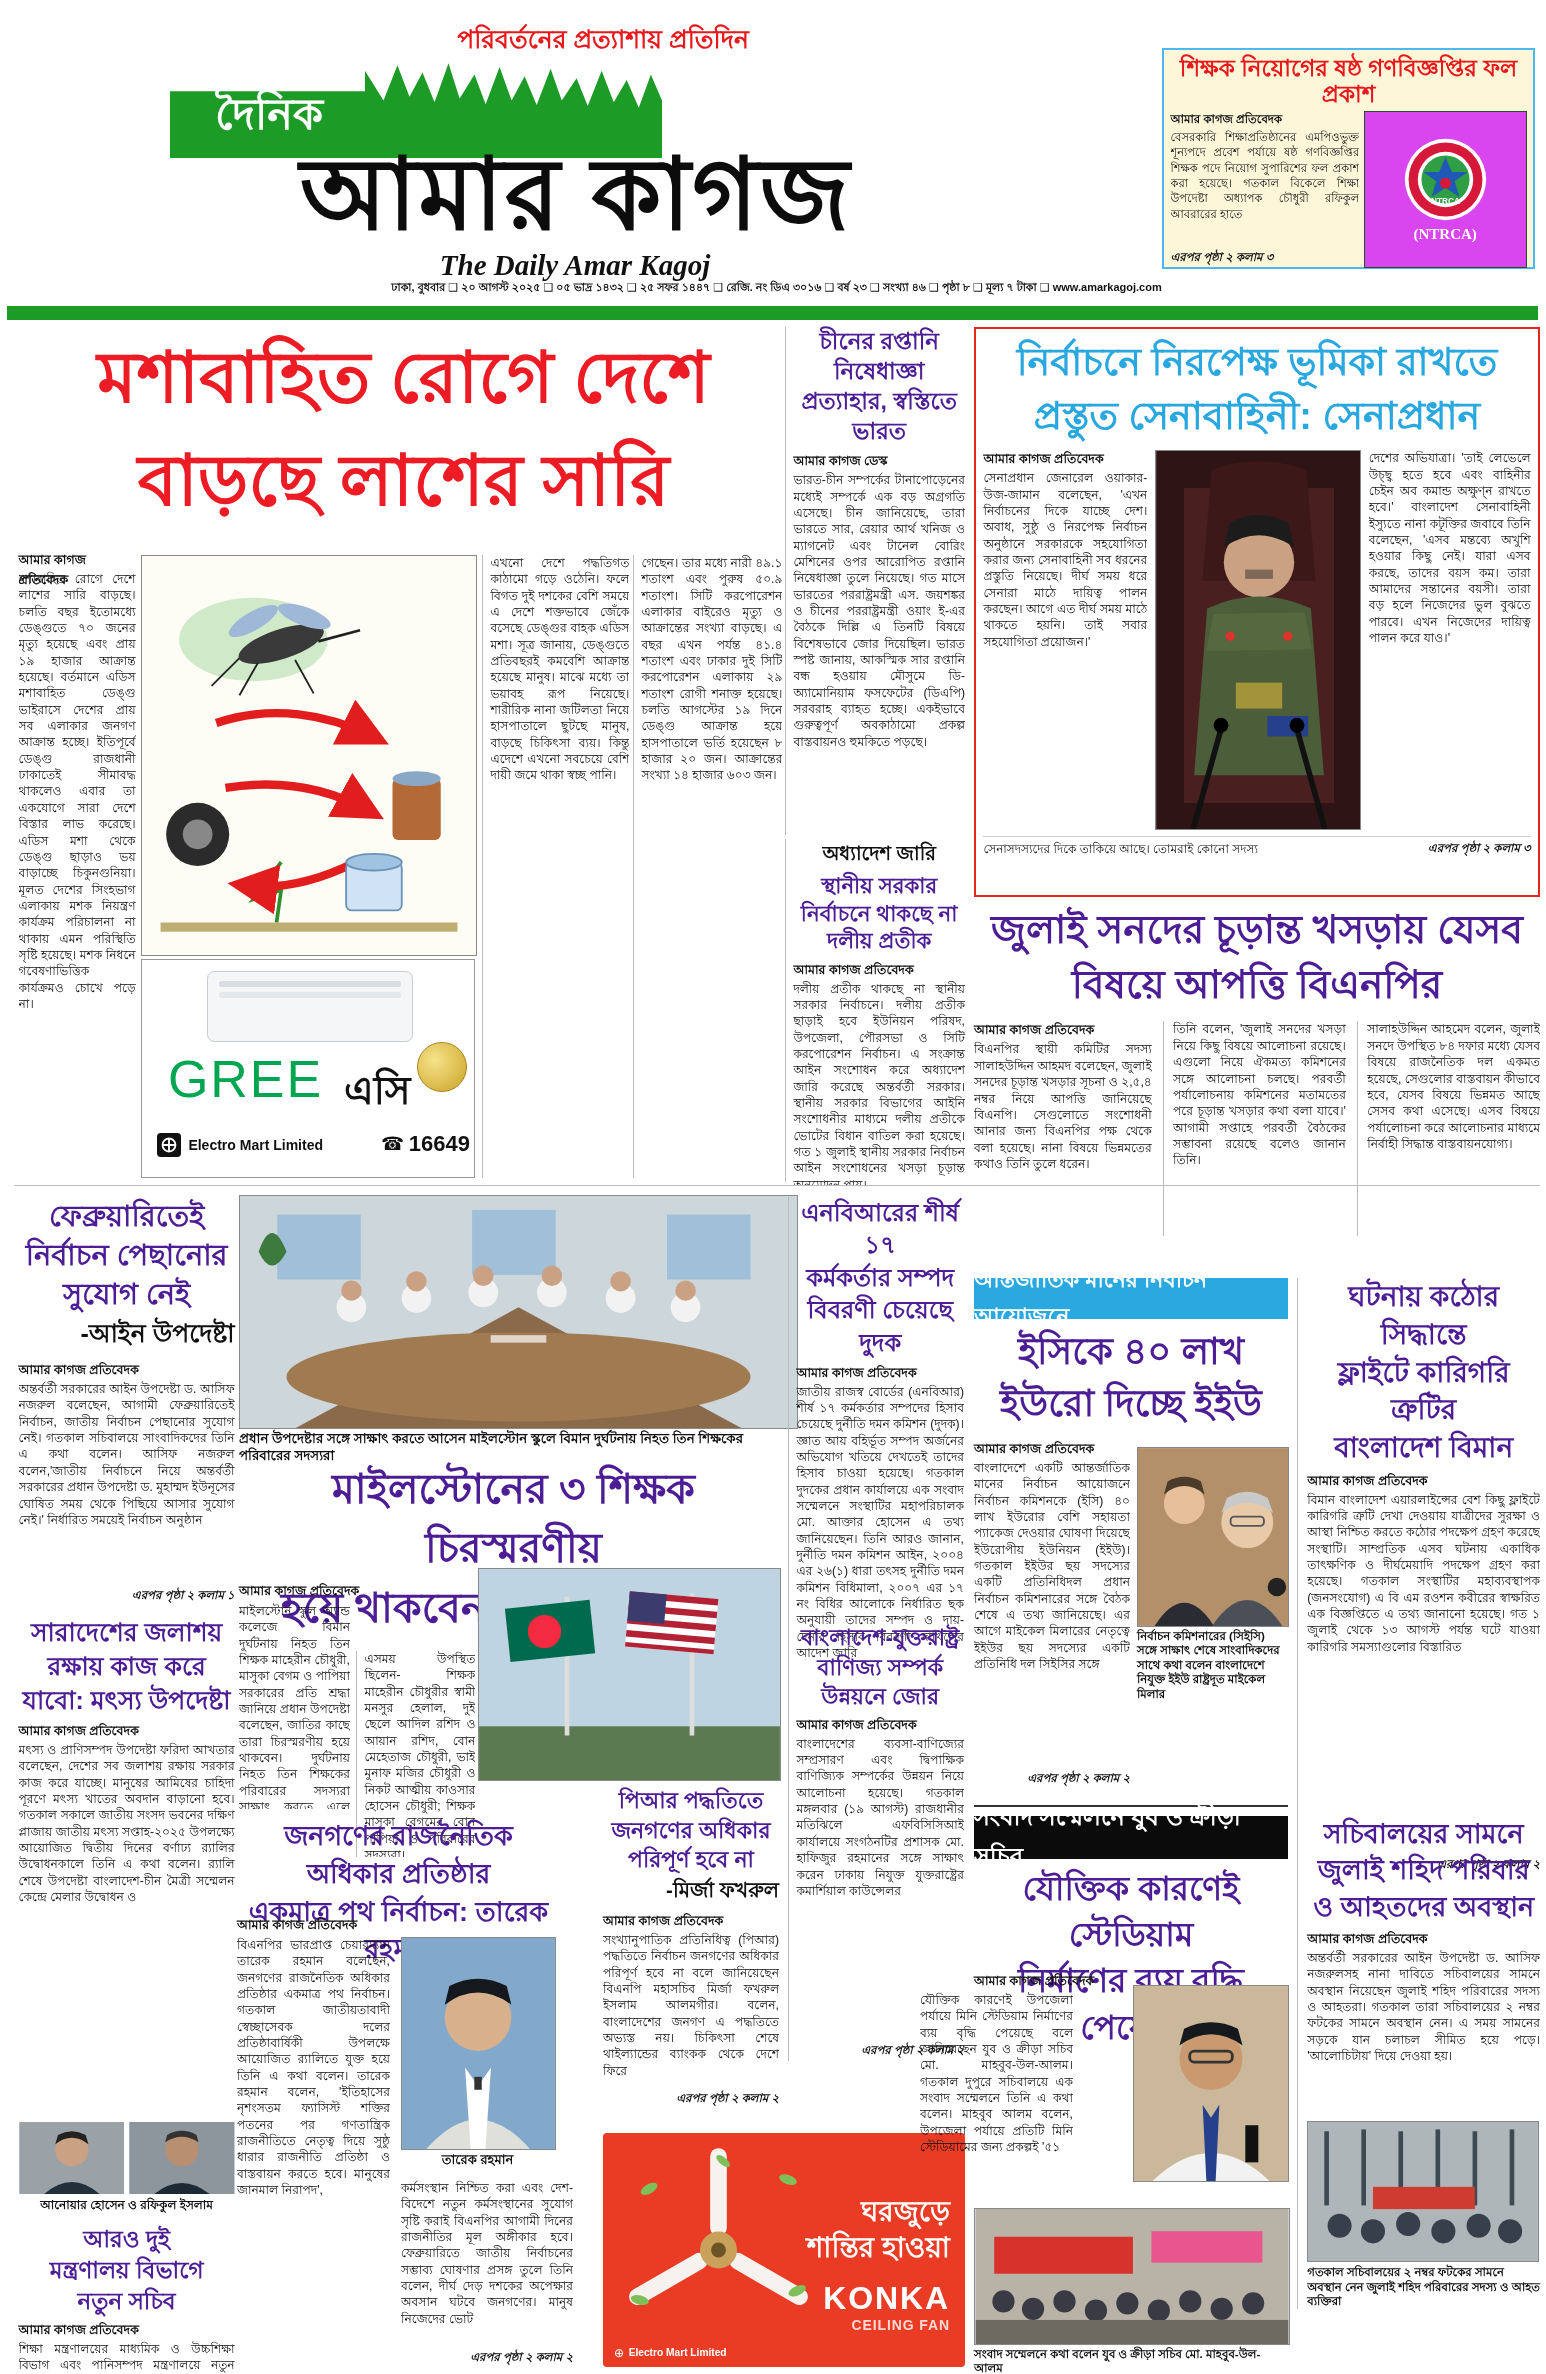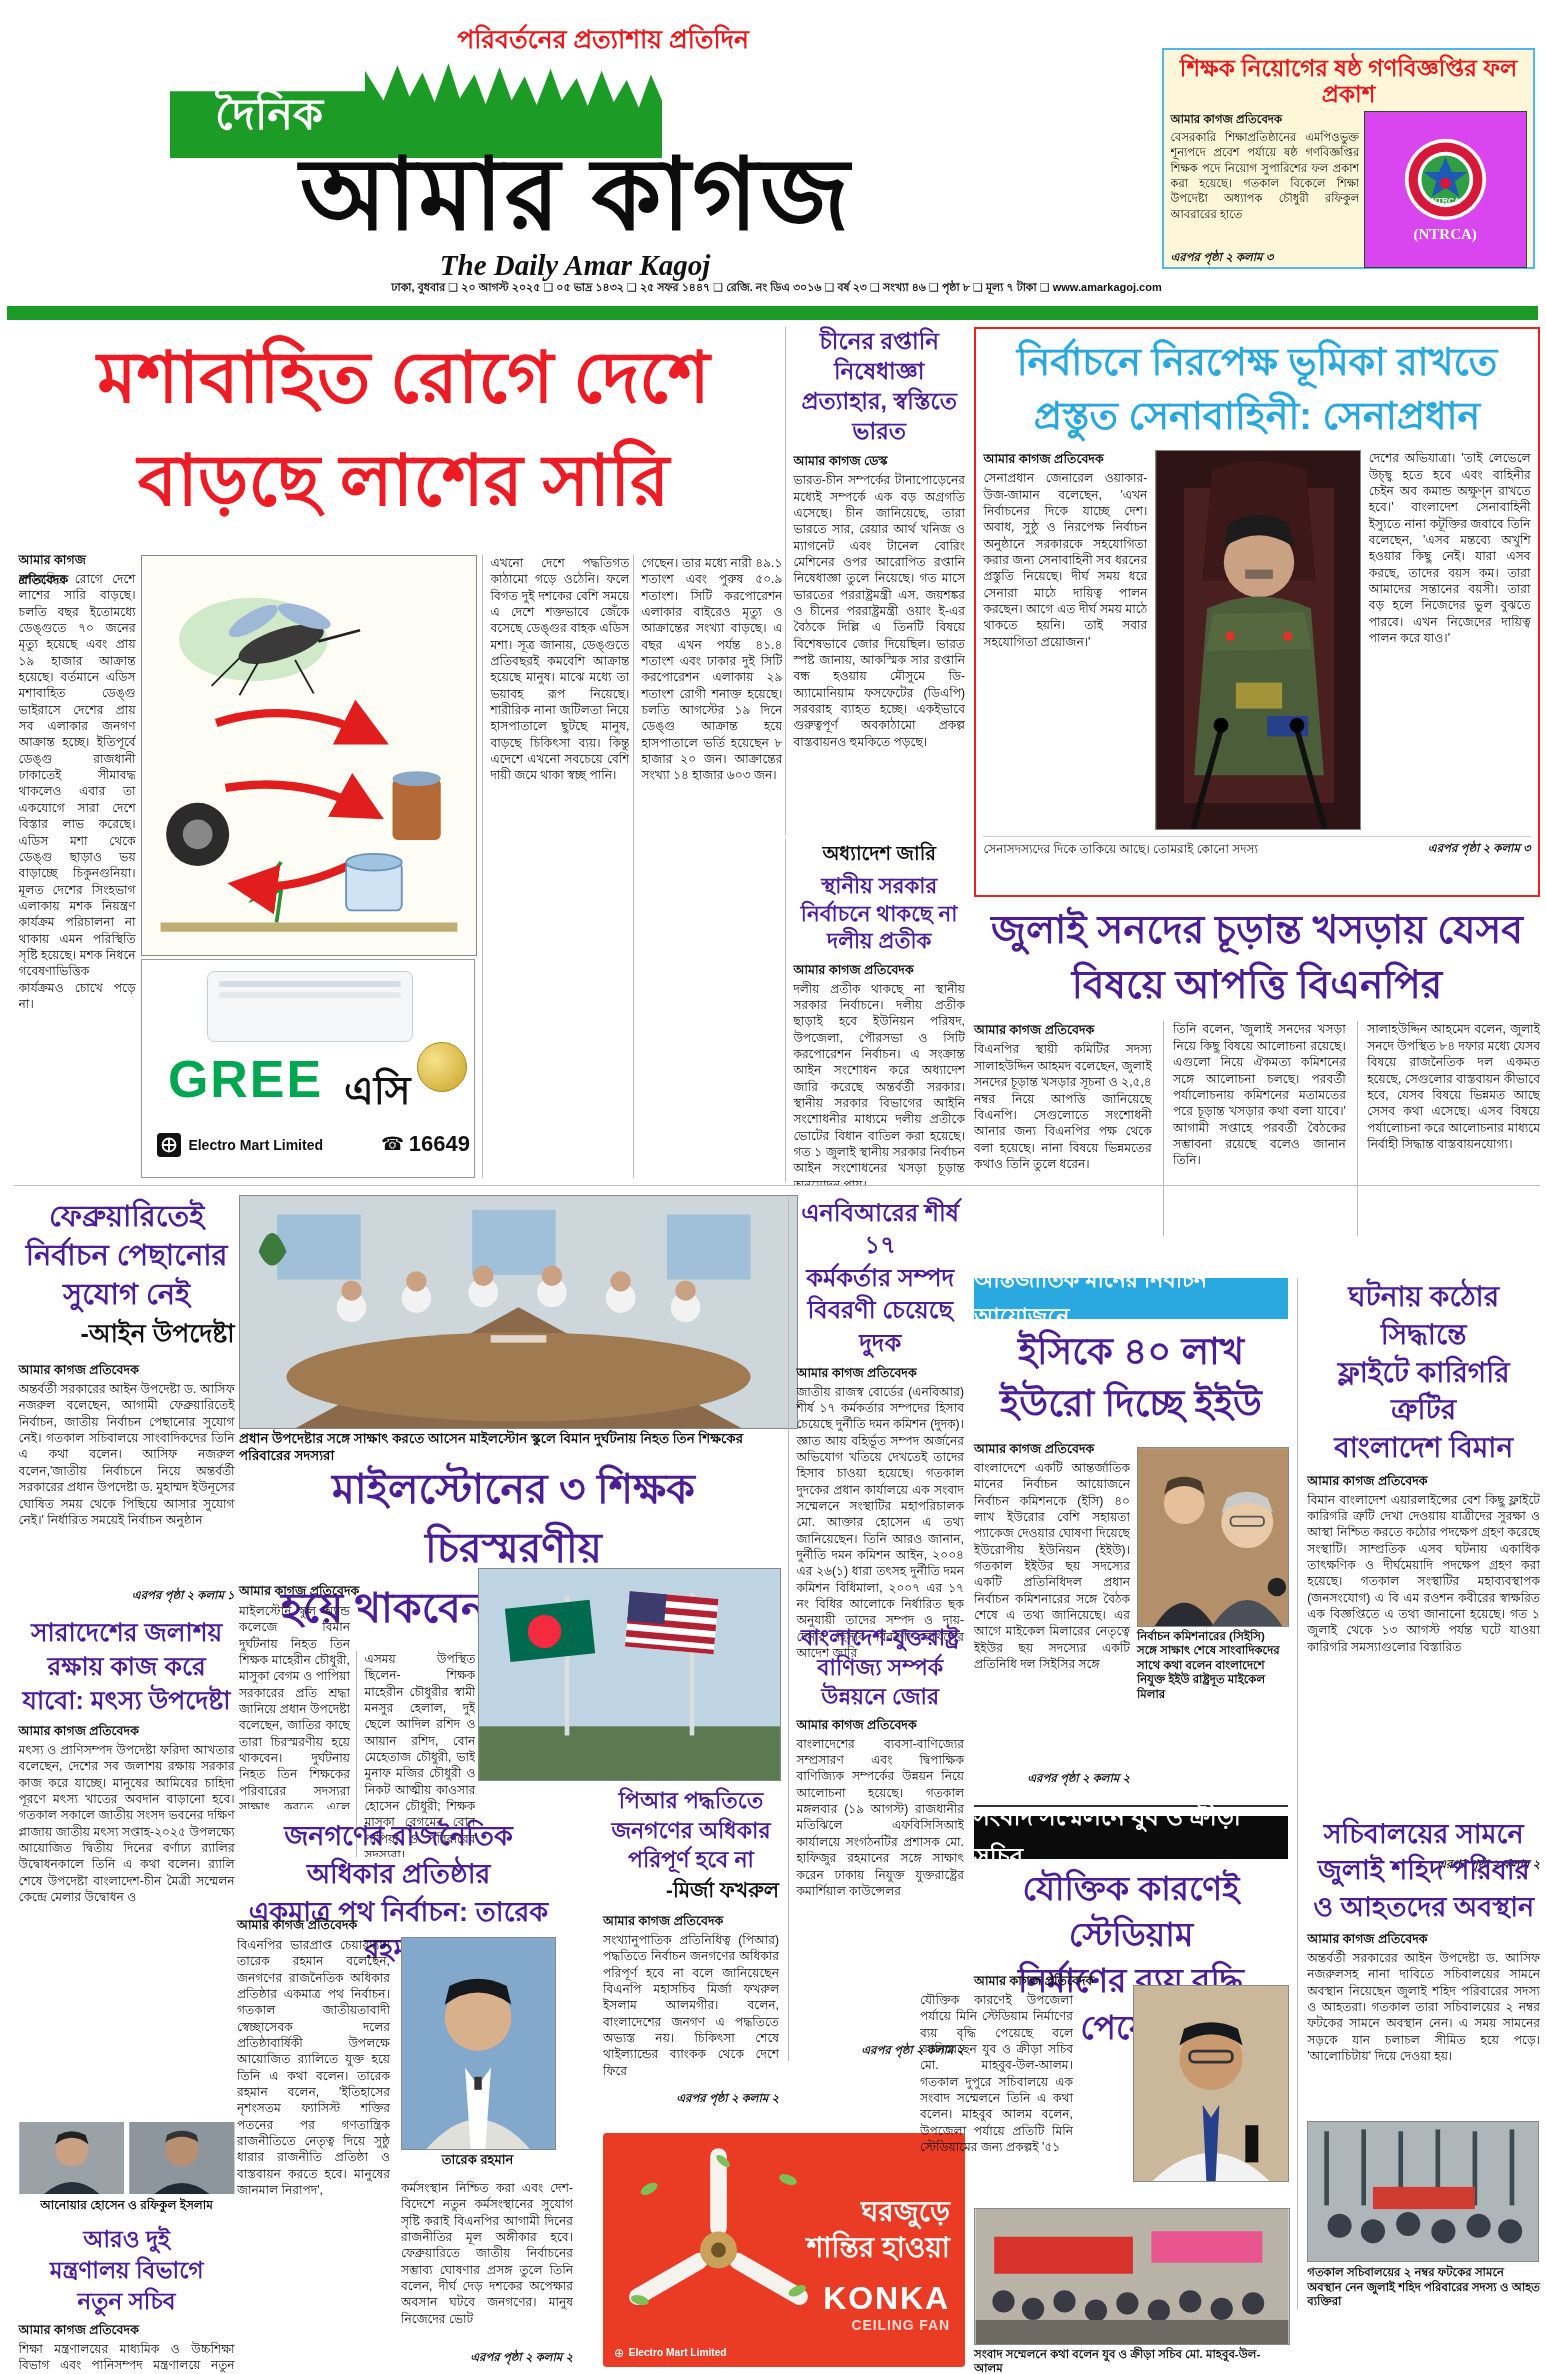--- a/index.html
+++ b/index.html
@@ -101,21 +101,21 @@
       <ellipse cx="250" cy="330" rx="30" ry="9" fill="#9fc3e0" stroke="#6b93b8" stroke-width="2"></ellipse>
       <path d="M20 400 h320" stroke="#bfae74" stroke-width="10"></path>
     </svg>
   </div>
 
   <div class="abs" style="left:141px;top:959px;width:334px;height:219px;border:0.9px solid #999;background:#fff;box-sizing:border-box;">
     <div class="abs" style="left:65px;top:11px;width:204px;height:69px;background:#f4f6f8;border:0.9px solid #c7ccd1;border-radius:7.4px;">
       <div style="margin:9.3px 11px 0;height:5.6px;background:#d7dde2;border-radius:2.8px;"></div>
       <div style="margin:5.6px 11px 0;height:5.6px;background:#e3e8ec;border-radius:2.8px;"></div>
     </div>
-    <div class="abs" style="left:26px;top:89px;font-size:52px;font-weight:700;color:#00a650;letter-spacing:1.9px;">GREE</div>
+    <div class="abs" style="left:26px;top:89px;font-size:52px;font-weight:400;color:#00a650;letter-spacing:1.9px;">GREE</div>
     <div class="abs" style="left:202px;top:100px;font-size:39px;font-weight:800;color:#111;">এসি</div>
     <div class="abs" style="left:275px;top:82px;width:48px;height:48px;border-radius:50%;background:radial-gradient(circle at 35% 35%,#f7e38a,#c9a227);border:1.9px solid #a8851c;"></div>
     <div class="abs" style="left:15px;top:173px;display:flex;align-items:center;gap:7.4px;">
       <svg width="24" height="24" viewBox="0 0 26 26">
         <rect width="26" height="26" rx="4" fill="#111"></rect>
           <circle cx="13" cy="13" r="7" fill="none" stroke="#fff" stroke-width="2"></circle>
           <path d="M13 6 v14 M6 13 h14" stroke="#fff" stroke-width="2"></path>
       </svg>
       <span style="font-size:14px;font-weight:bold;">Electro Mart Limited</span>
     </div>

